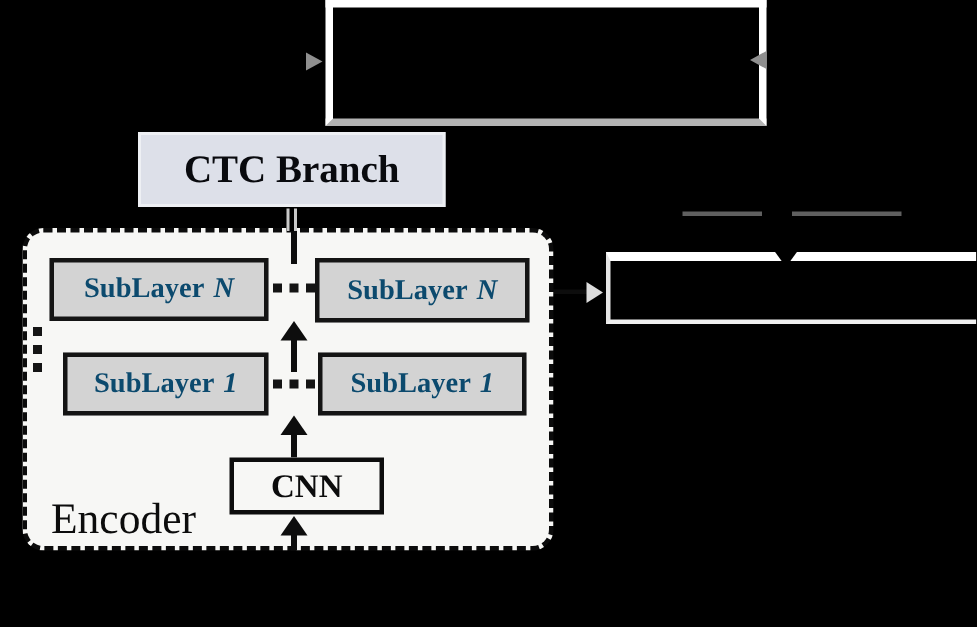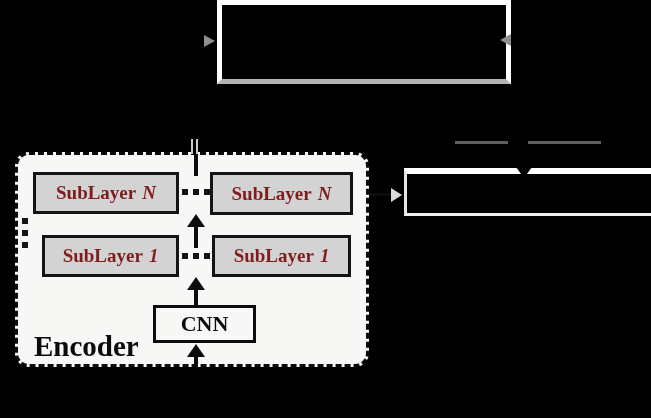--- a/index.html
+++ b/index.html
@@ -44,34 +44,34 @@
   .ah-right-light{width:0;height:0;border-top:7px solid transparent;border-bottom:7px solid transparent;border-left:11px solid #dcdcdc;}
 
   
   .panel{
     left:15px;top:152px;width:354px;height:215px;
     background:var(--panel-fill);border:3px dashed #0b0b0b;border-radius:14px;
   }
   .sublayer{
     background:var(--sublayer-fill);border:3px solid #141414;
     display:flex;align-items:center;justify-content:center;
-    color:#7f1d1d;font-weight:bold;font-size:19px;
+    color:#0c4a6e;font-weight:bold;font-size:19px;
   }
   .sublayer .idx{font-style:italic;margin-left:6px;}
   .sl-nl{left:33px;top:172px;width:146px;height:42px;}
   .sl-nr{left:210px;top:172px;width:143px;height:43px;}
   .sl-1l{left:42px;top:235px;width:137px;height:42px;}
   .sl-1r{left:212px;top:235px;width:139px;height:42px;}
 
   .cnn-box{
     left:153px;top:305px;width:103px;height:38px;background:var(--panel-fill);
     border:3px solid var(--line-black);display:flex;align-items:center;justify-content:center;
     color:#0c0c0c;font-weight:bold;font-size:22px;
   }
-  .encoder-title{left:34px;top:332px;font-weight:bold;font-size:29px;color:#0c0c0c;line-height:1;}
+  .encoder-title{left:34px;top:332px;font-weight:normal;font-size:29px;color:#0c0c0c;line-height:1;}
 
   
   .dots-h{display:flex;gap:5px;}
   .dots-v{display:flex;flex-direction:column;gap:6px;}
   .dots-h i,.dots-v i{display:block;width:6px;height:6px;background:#141414;}
 
   
   .shaft-v{width:4px;background:var(--line-black);}
   .shaft-h{height:3px;background:var(--line-black);}
   .ah-up{width:0;height:0;border-left:9px solid transparent;border-right:9px solid transparent;border-bottom:13px solid var(--line-black);}
@@ -79,20 +79,23 @@
 </style>
 </head>
 <body>
 
 <div class="canvas">
 
   <div class="abs top-module"></div>
   <div class="abs ah-right" style="left:204px;top:35px;"></div>
   <div class="abs ah-left" style="left:500px;top:34px;"></div>
 
+  <div class="abs module-box ctc">
+    <span>CTC Branch</span>
+  </div>
 
   <div class="abs shadow-line" style="left:455px;top:141px;width:53px;"></div>
   <div class="abs shadow-line" style="left:528px;top:141px;width:73px;"></div>
   <div class="abs" style="left:525px;top:137px;width:3px;height:31px;background:#000;"></div>
 
   <div class="abs band-box"></div>
   <div class="abs ah-down-black" style="left:516px;top:167px;z-index:3;"></div>
   <div class="abs shaft-h" style="left:353px;top:193px;width:40px;"></div>
   <div class="abs ah-right-light" style="left:391px;top:188px;"></div>
 

